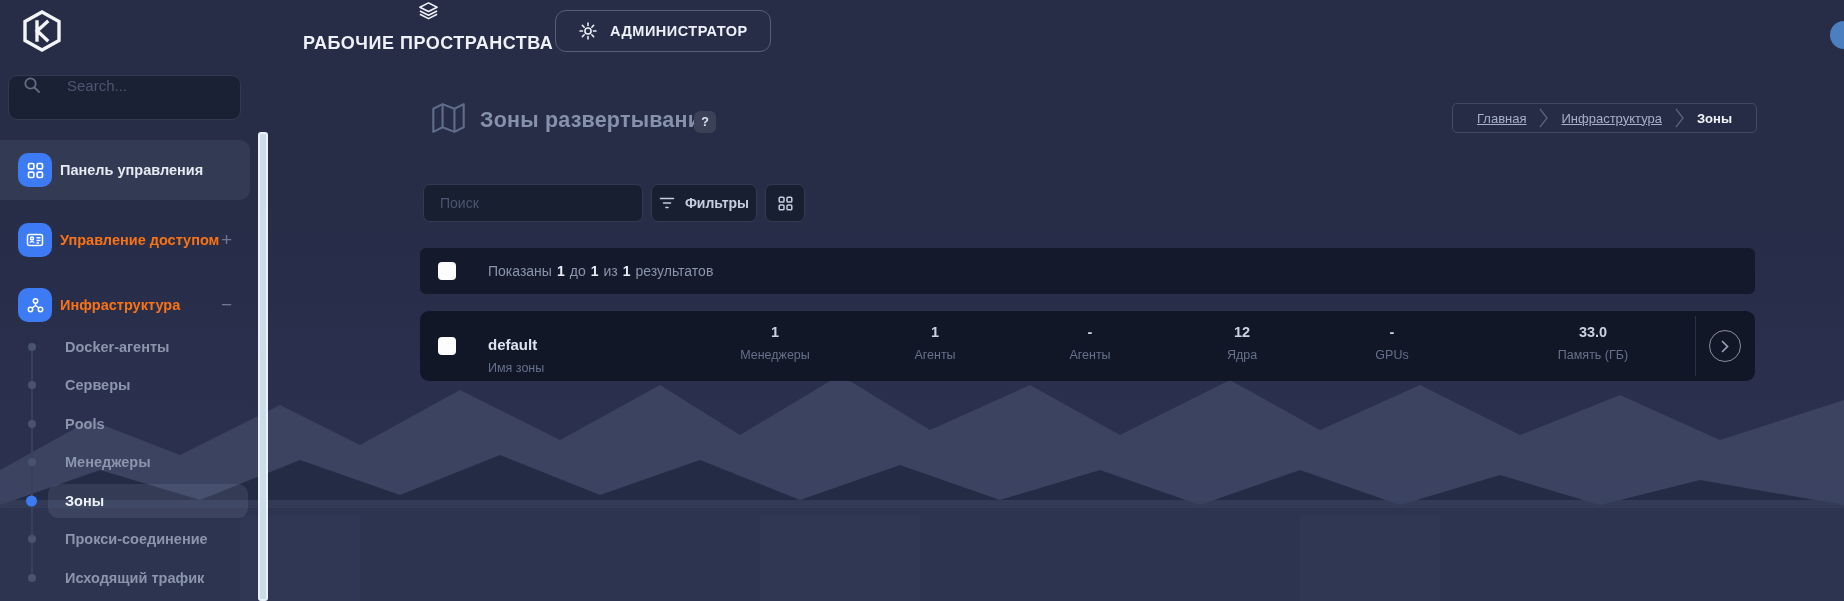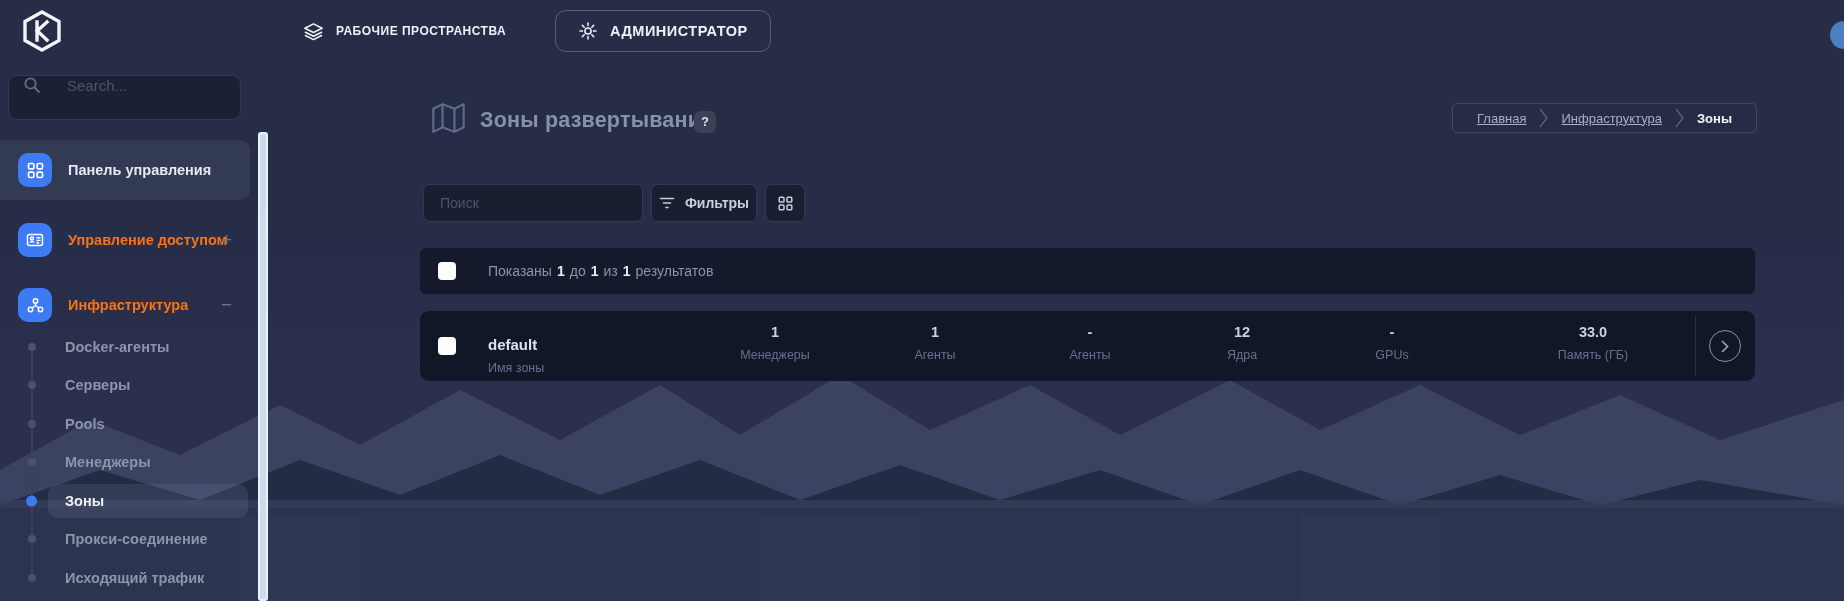--- a/index.html
+++ b/index.html
@@ -5,33 +5,33 @@
   html,body{margin:0;padding:0;}
   body{font-family:"Liberation Sans",sans-serif;-webkit-font-smoothing:antialiased;}
   .app{position:relative;width:1844px;height:601px;overflow:hidden;background:#272d47;}
   .bg-scene{position:absolute;inset:0;z-index:0;}
   svg{display:block;}
 
   
   .topbar{position:absolute;top:0;left:0;width:100%;height:62px;z-index:5;}
   .logo{position:absolute;left:20px;top:9px;width:44px;height:44px;}
   .nav-workspaces{position:absolute;left:303px;top:0;height:62px;display:flex;align-items:center;gap:12px;
-    color:#eef1f7;font-weight:700;font-size:12px;letter-spacing:.5px;cursor:pointer;}
+    color:#eef1f7;font-weight:700;font-size:18px;letter-spacing:.5px;cursor:pointer;flex-direction:column;}
   .btn-admin{position:absolute;left:555px;top:10px;height:42px;box-sizing:border-box;
     border:1px solid #565e78;border-radius:11px;display:flex;align-items:center;gap:12px;padding:0 22px;
     color:#eef1f7;font-weight:700;font-size:14.5px;letter-spacing:.5px;cursor:pointer;background:transparent;}
   .edge-avatar{position:absolute;right:-14px;top:21px;width:28px;height:28px;border-radius:50%;background:#4b7fc0;}
 
   
   .sidebar{position:absolute;left:0;top:62px;width:250px;bottom:0;z-index:5;}
   .side-search{position:absolute;left:8px;top:13px;width:233px;height:45px;box-sizing:border-box;
     background:#1a2134;border:1px solid #323a52;border-radius:9px;display:flex;align-items:flex-start;gap:24px;padding:0 14px;}
   .side-search input{flex:1;background:transparent;border:none;outline:none;color:#aeb8cc;font-size:15px;font-family:inherit;}
   .side-search input::placeholder{color:#4d5671;}
-  .menu-item{position:absolute;left:0;width:250px;height:60px;display:flex;align-items:center;gap:16px;
+  .menu-item{position:absolute;left:0;width:250px;height:60px;display:flex;align-items:center;gap:8px;
     padding-left:18px;box-sizing:border-box;cursor:pointer;}
   .menu-item.active{background:rgba(130,145,175,.13);border-radius:0 10px 10px 0;}
   .icon-tile{width:34px;height:34px;border-radius:10px;background:#3d7bf5;display:flex;align-items:center;justify-content:center;flex:none;}
   .mi-label{font-size:14.5px;font-weight:600;color:#f97316;}
   .menu-item.active .mi-label{color:#e6eaf2;font-weight:700;}
   .expander{position:absolute;right:18px;top:50%;transform:translateY(-50%);color:#6c7692;font-size:19px;font-weight:400;}
 
   .sub-connector{position:absolute;left:31px;top:285px;width:2px;height:231px;background:#39415a;}
   .sub-item{position:absolute;left:0;width:250px;height:34px;cursor:pointer;}
   .sub-pill{position:absolute;left:48px;right:2px;top:0;bottom:0;background:rgba(140,152,180,.15);border-radius:10px;}

